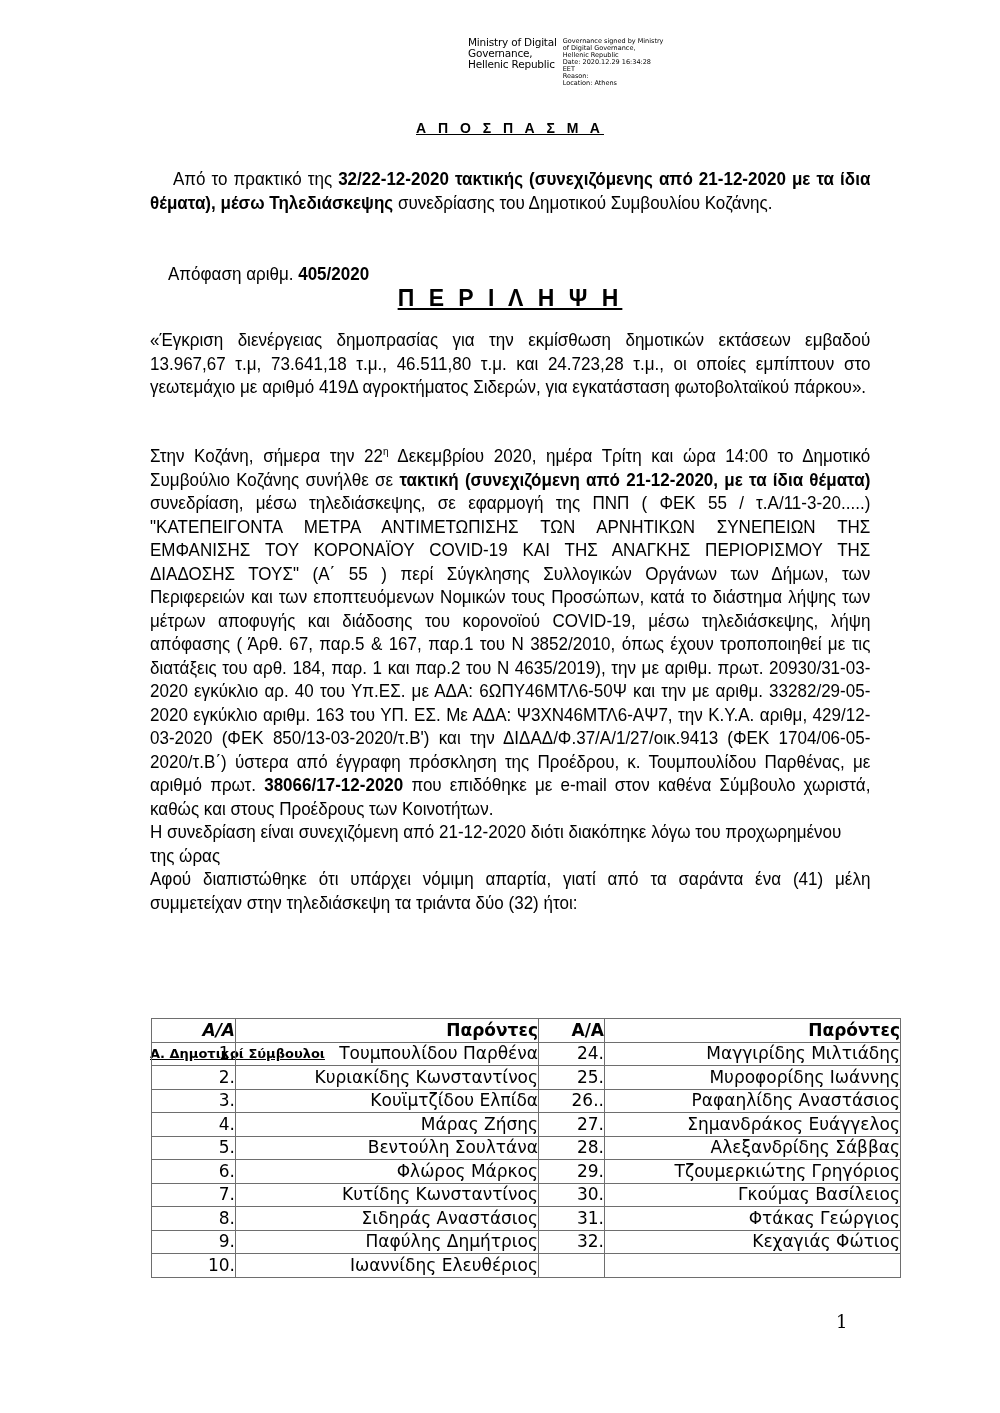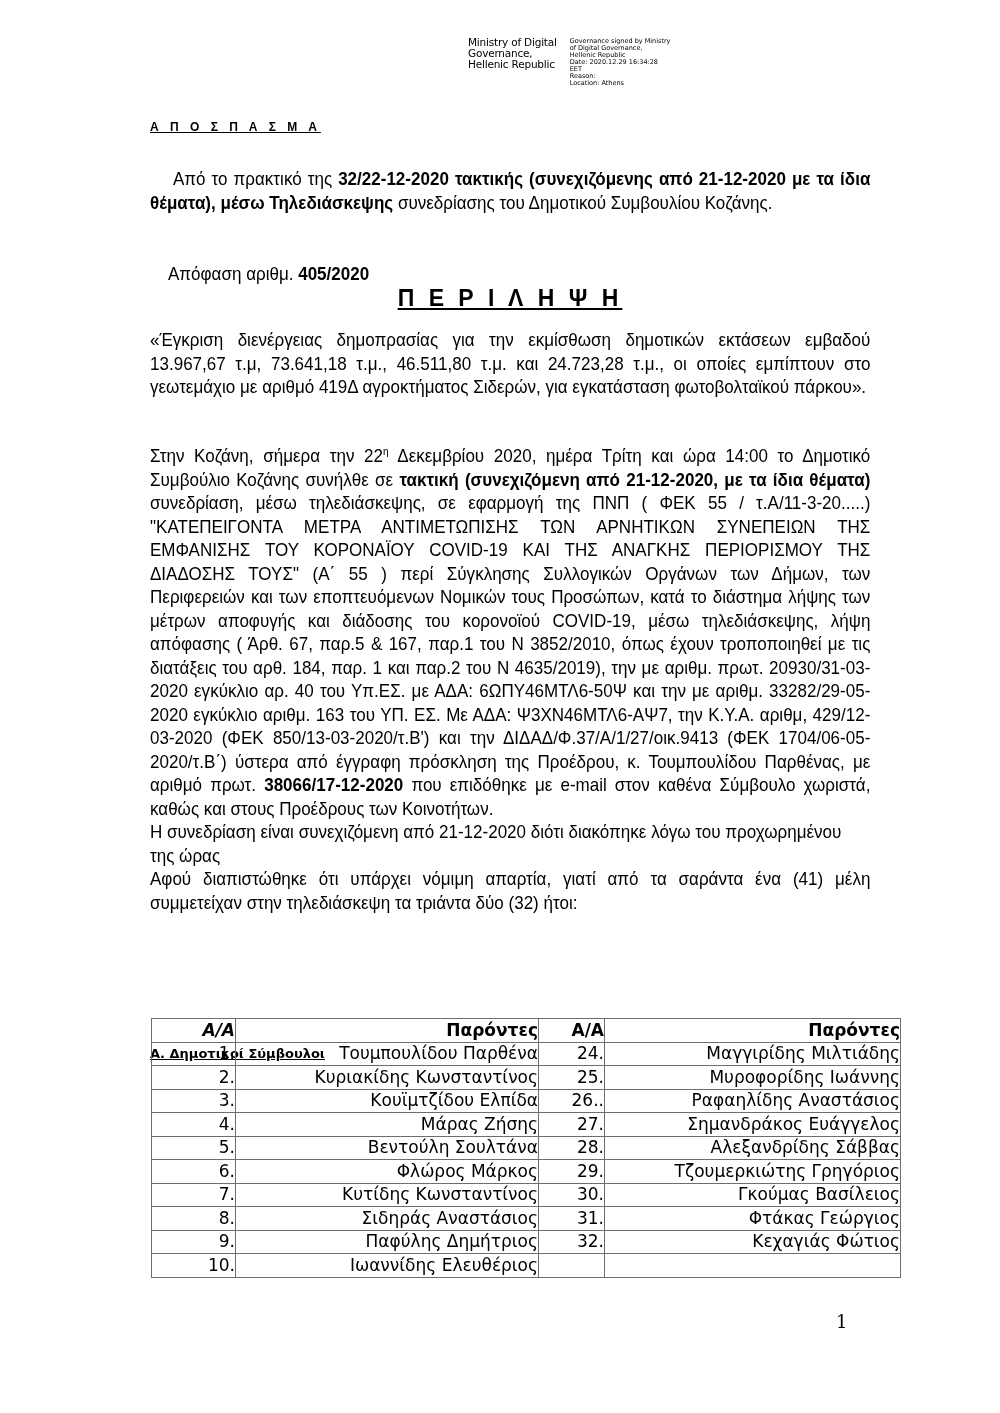--- a/index.html
+++ b/index.html
@@ -1,23 +1,23 @@
 <!DOCTYPE html>
 <html><head>
   <meta charset="utf-8">
   <style>
     html, body { margin: 0; padding: 0; background: #ffffff; }
     body { width: 1000px; height: 1413px; position: relative; overflow: hidden;
            font-family: "Liberation Sans", sans-serif; color: #000; }
-    .sig { position: absolute; top: 37px; left: 468px; display: flex; gap: 13px; }
+    .sig { position: absolute; top: 37px; left: 468px; display: flex; gap: 6px; }
     .sig-entity { font-size: 10.5px; line-height: 11px; font-family: "DejaVu Sans", sans-serif; letter-spacing: -0.2px; }
     .sig-details { font-size: 6.5px; line-height: 7px; font-family: "DejaVu Sans", sans-serif; padding-top: 1px; }
     .page { position: absolute; left: 150px; width: 720px; top: 0; }
-    .title { position: absolute; top: 120px; left: 0; width: 720px; text-align: left;
-             font-weight: bold; font-size: 12px; text-decoration: underline; letter-spacing: 4px; }
+    .title { position: absolute; top: 120px; left: 0; width: 720px; text-align: center;
+             font-weight: bold; font-size: 14px; text-decoration: underline; letter-spacing: 4px; }
     .p { position: absolute; left: 0; width: 720px; font-size: 18.5px; line-height: 23.5px;
          text-align: justify; transform: scaleX(0.92); transform-origin: left top; width: 783px; }
     .p b { font-weight: bold; }
     .intro { top: 167px; text-indent: 25px; }
     .decision { top: 262px; left: 18px; font-size: 18.5px; }
     .summary-title { position: absolute; top: 285px; left: 0; width: 720px; text-align: center;
                      font-weight: bold; font-size: 23px; text-decoration: underline; letter-spacing: 4px; }
     .subject { top: 328px; }
     .body1 { top: 444px; }
     sup { font-size: 11px; line-height: 0; }

